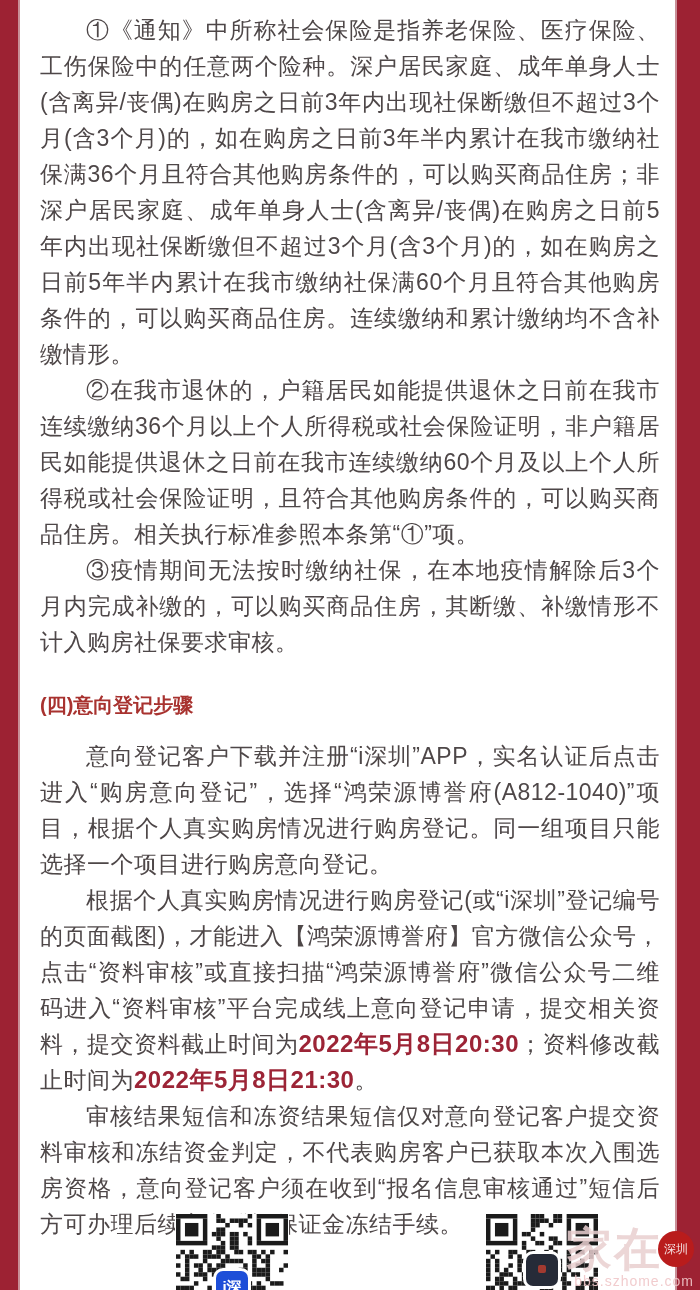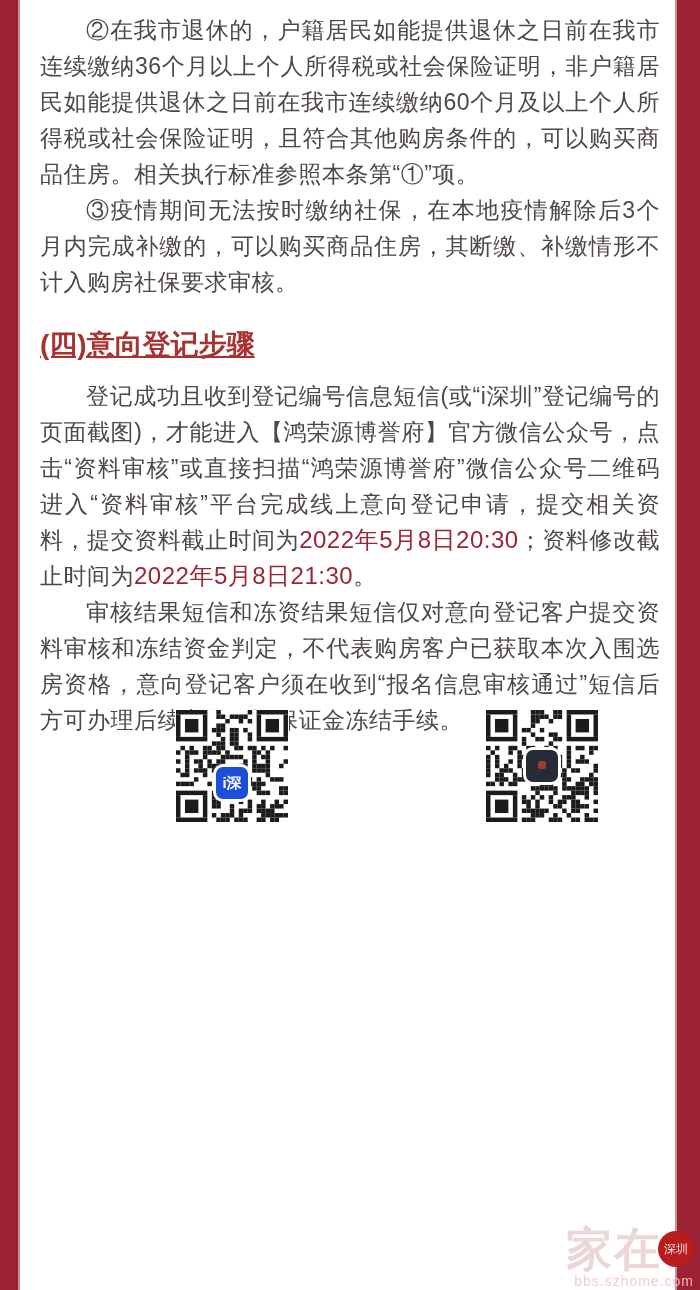--- a/index.html
+++ b/index.html
@@ -20,29 +20,28 @@
     margin:0;
     font-size:23px;
     line-height:36px;
     color:#4e4748;
     text-align:justify;
     text-indent:2em;
     letter-spacing:0.5px;
   }
   .section-heading{
     margin:28px 0 16px 0;
-    font-size:28px;
+    font-size:20px;
     line-height:34px;
     font-weight:bold;
     color:#a8322f;
     text-indent:0;
-    text-decoration:underline;
   }
   .bold-date{
-    font-weight:normal;
+    font-weight:bold;
     color:#9c2436;
     font-size:24px;
   }
   .qr-row{
     display:flex;
     margin-top:-28px;
     padding-left:92px;
     gap:110px;
     position:relative;
     z-index:0;
@@ -79,27 +78,29 @@
     color:#f0c7c9;opacity:0.9;letter-spacing:1px;
   }
 </style>
 </head>
 <body>
 
 <div class="side-bar left"></div>
 <div class="side-bar right"></div>
 
 <div class="content">
+  <p class="para">①《通知》中所称社会保险是指养老保险、医疗保险、工伤保险中的任意两个险种。深户居民家庭、成年单身人士(含离异/丧偶)在购房之日前3年内出现社保断缴但不超过3个月(含3个月)的，如在购房之日前3年半内累计在我市缴纳社保满36个月且符合其他购房条件的，可以购买商品住房；非深户居民家庭、成年单身人士(含离异/丧偶)在购房之日前5年内出现社保断缴但不超过3个月(含3个月)的，如在购房之日前5年半内累计在我市缴纳社保满60个月且符合其他购房条件的，可以购买商品住房。连续缴纳和累计缴纳均不含补缴情形。</p>
   <p class="para">②在我市退休的，户籍居民如能提供退休之日前在我市连续缴纳36个月以上个人所得税或社会保险证明，非户籍居民如能提供退休之日前在我市连续缴纳60个月及以上个人所得税或社会保险证明，且符合其他购房条件的，可以购买商品住房。相关执行标准参照本条第“①”项。</p>
   <p class="para">③疫情期间无法按时缴纳社保，在本地疫情解除后3个月内完成补缴的，可以购买商品住房，其断缴、补缴情形不计入购房社保要求审核。</p>
 
   <h2 class="section-heading">(四)意向登记步骤</h2>
 
-
-  <p class="para"><span>登记成功且收到登记编号信息短信(或“i深圳”登记编号的页面截图)，才能进入【鸿荣源博誉府】官方微信公众号，点击“资料审核”或直接扫描“鸿荣源博誉府”微信公众号二维码进入“资料审核”平台完成线上意向登记申请，提交相关资料，提交资料截止时间为</span><span class="bold-date">2022年5月8日20:30</span><span>；资料修改截止时间为</span><span class="bold-date">2022年5月8日21:30</span><span>。</span></p>
+  <p class="para">意向登记客户下载并注册“i深圳”APP，实名认证后点击进入“购房意向登记”，选择“鸿荣源博誉府(A812-1040)”项目，根据个人真实购房情况进行购房登记。同一组项目只能选择一个项目进行购房意向登记。</p>
+
+  <p class="para"><span>根据个人真实购房情况进行购房登记(或“i深圳”登记编号的页面截图)，才能进入【鸿荣源博誉府】官方微信公众号，点击“资料审核”或直接扫描“鸿荣源博誉府”微信公众号二维码进入“资料审核”平台完成线上意向登记申请，提交相关资料，提交资料截止时间为</span><span class="bold-date">2022年5月8日20:30</span><span>；资料修改截止时间为</span><span class="bold-date">2022年5月8日21:30</span><span>。</span></p>
 
   <p class="para">审核结果短信和冻资结果短信仅对意向登记客户提交资料审核和冻结资金判定，不代表购房客户已获取本次入围选房资格，意向登记客户须在收到“报名信息审核通过”短信后方可办理后续意向登记保证金冻结手续。</p>
 
   <div class="qr-row">
     <div class="qr-col">
       <div class="qr-box">
         <svg viewBox="0 0 25 25" xmlns="http://www.w3.org/2000/svg">
             <rect x="9" y="0" width="1" height="1" fill="#1b1b1b"></rect>
             <rect x="16" y="0" width="1" height="1" fill="#1b1b1b"></rect>
             <rect x="9" y="1" width="1" height="1" fill="#1b1b1b"></rect>

